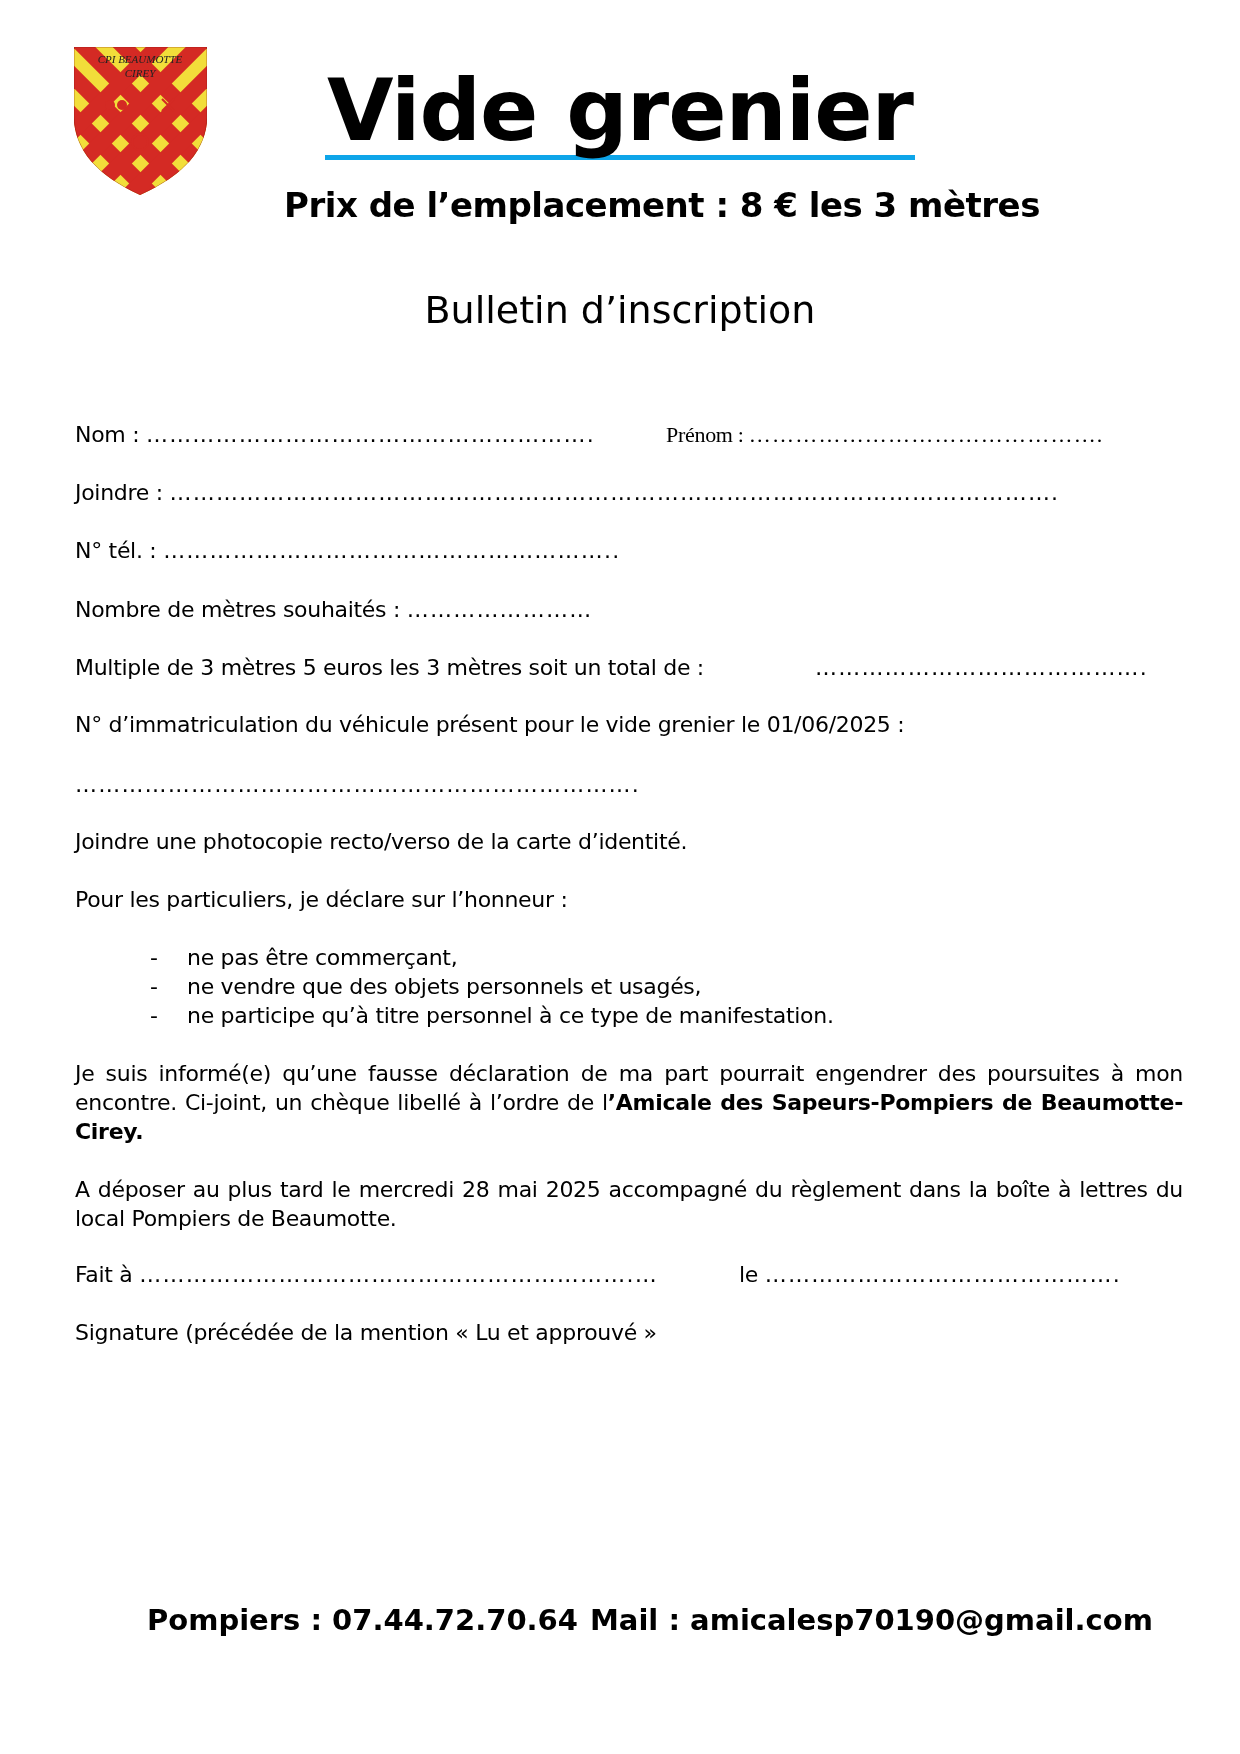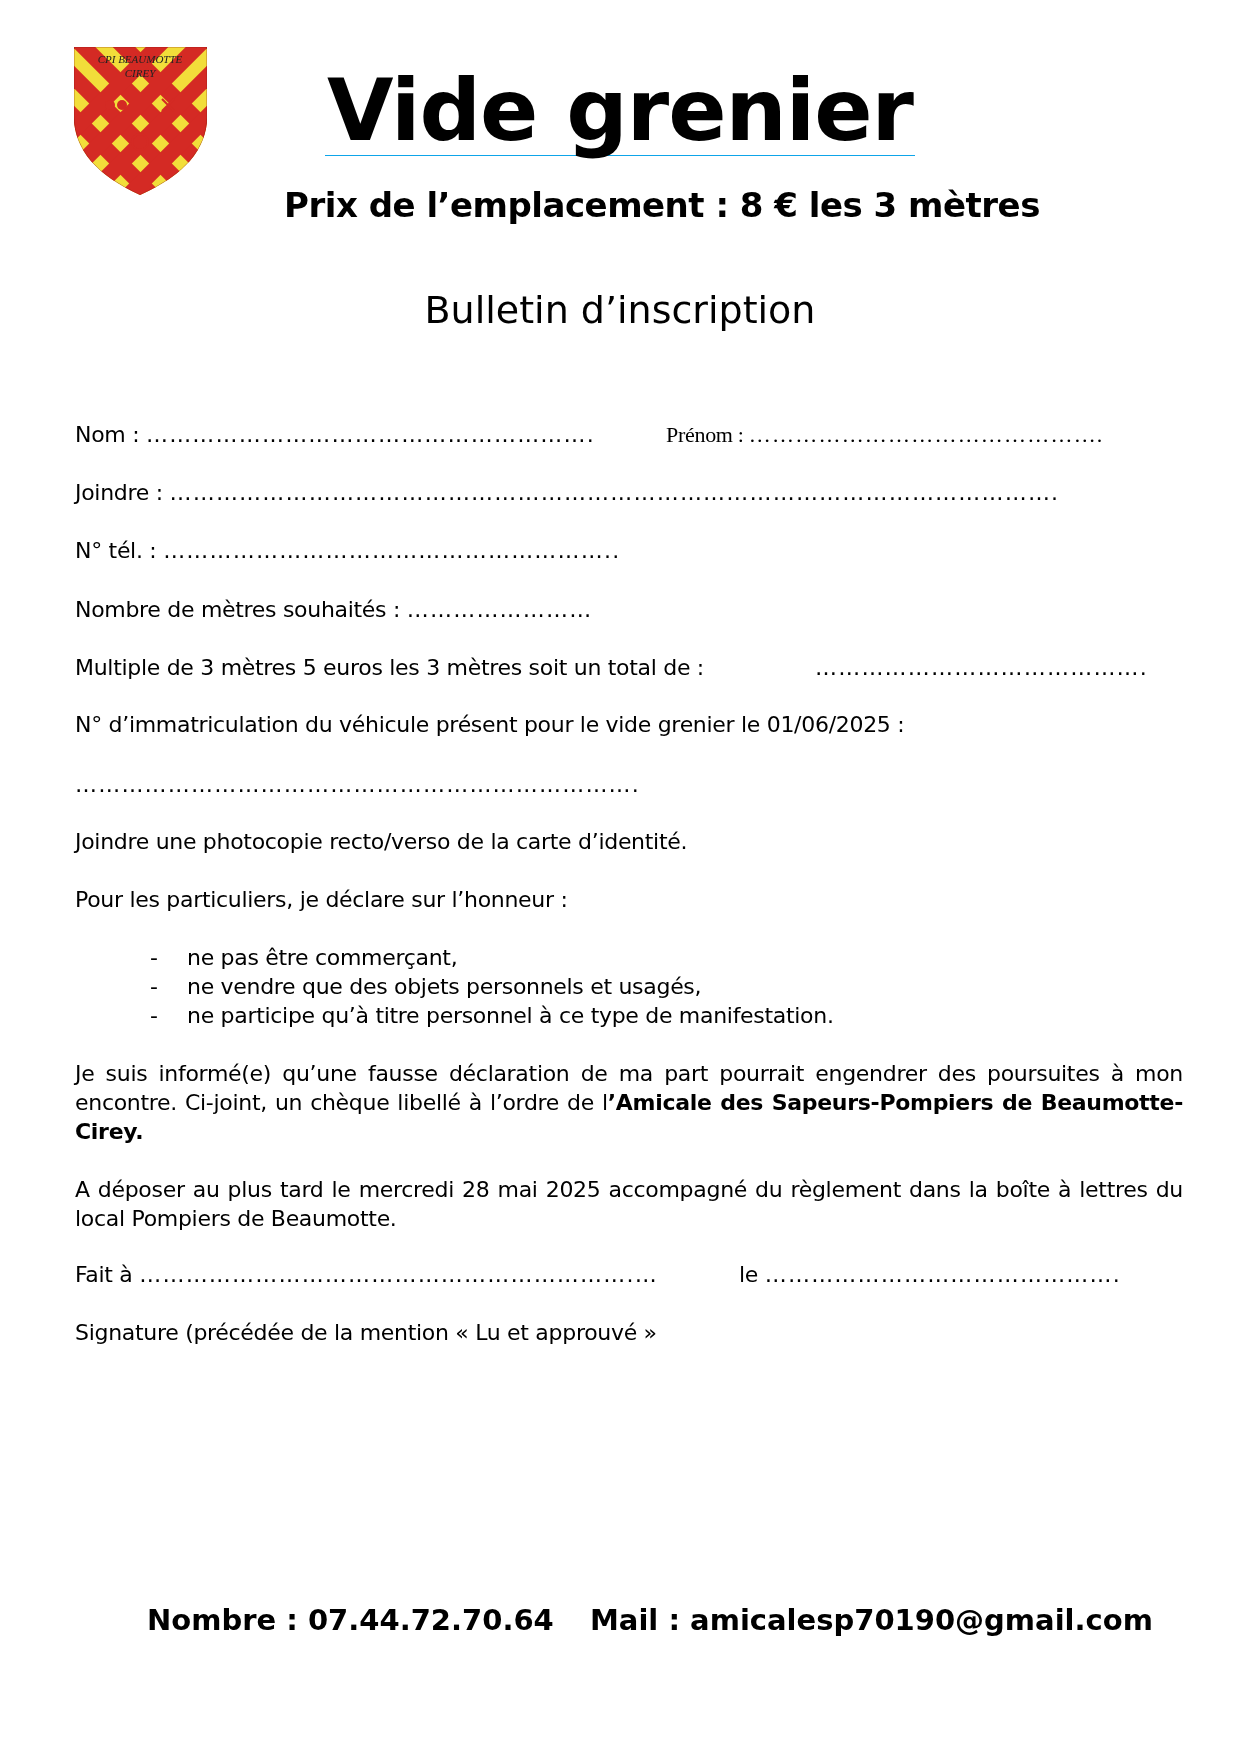--- a/index.html
+++ b/index.html
@@ -2,21 +2,21 @@
 <html><head>
 <meta charset="utf-8">
 <style>
   html, body { margin:0; padding:0; background:#ffffff; }
   body { width:1240px; height:1754px; position:relative; overflow:hidden;
          font-family:"Liberation Sans", "DejaVu Sans", sans-serif; color:#000; }
   .abs { position:absolute; white-space:nowrap; }
   #logo { left:74px; top:47px; width:133px; height:148px; }
   #title { left:0; width:1240px; top:60px; text-align:center; font-size:86px; font-weight:bold;
            font-family:"DejaVu Sans", sans-serif; letter-spacing:-1px; }
-  #title span { border-bottom:1px solid #0ea5e9; padding:0 2px; line-height:90px; display:inline-block; }
+  #title span { border-bottom:5px solid #0ea5e9; padding:0 2px; line-height:90px; display:inline-block; }
   #price { left:0; width:1240px; top:185px; text-align:center; font-size:34px; font-weight:bold;
            font-family:"DejaVu Sans", sans-serif; letter-spacing:-0.5px;margin-left:42px; }
   #subtitle { left:0; width:1240px; top:288px; text-align:center; font-size:38px; font-weight:normal;
               font-family:"DejaVu Sans", sans-serif; }
   .line { font-size:22px; font-family:"DejaVu Sans", sans-serif; letter-spacing:-0.3px;text-align:right; }
   .bold { font-weight:bold; }
   .dots { letter-spacing:1.2px; }
   .para { left:75px; width:1108px; font-size:22px; line-height:29px; white-space:normal;
           text-align:justify; font-family:"DejaVu Sans", sans-serif; letter-spacing:-0.3px; }
   .bullet-dash { font-size:22px; }
@@ -117,14 +117,14 @@
 <div class="abs line" style="left:75px; top:1262px;">
   <span>Fait à</span>
   <span class="dots">……………………………………………………….…</span>
 </div>
 <div class="abs line" style="left:739px; top:1262px;">
   <span>le</span>
   <span class="dots">……………………………………….</span>
 </div>
 <div class="abs line" style="left:75px; top:1320px;">Signature (précédée de la mention « Lu et approuvé »</div>
 
-<div id="footer-contact" class="abs" style="left:147px; top:1603px;">Nombre : 07.44.72.70.64</div>
+<div id="footer-contact" class="abs" style="left:147px; top:1603px;">Pompiers : 07.44.72.70.64</div>
 <div id="footer-mail" class="abs" style="left:590px; top:1603px;">Mail : amicalesp70190@gmail.com</div>
 
 </body></html>

